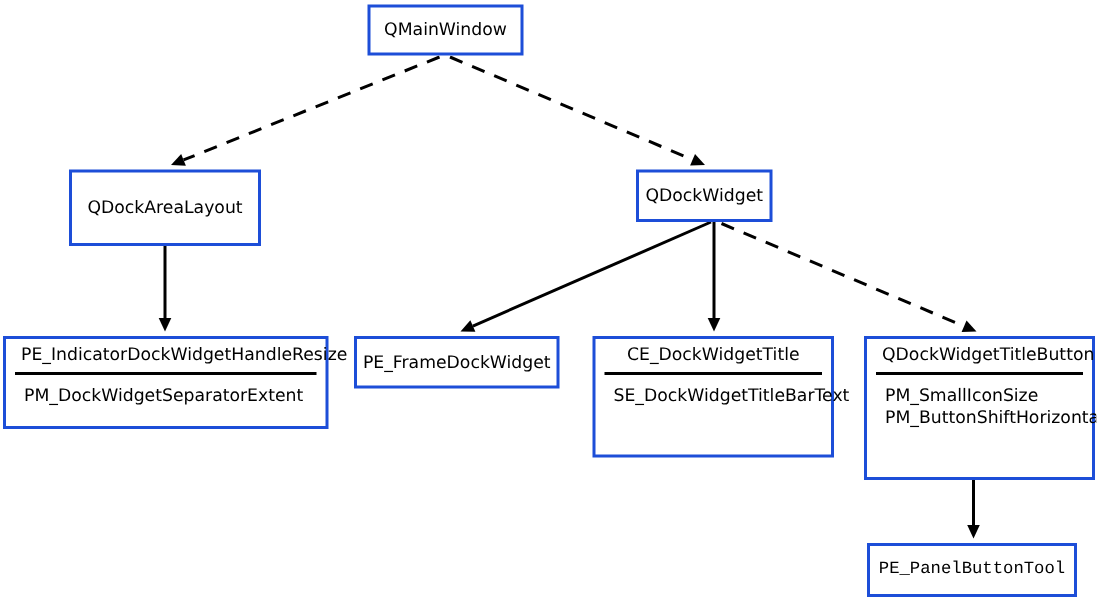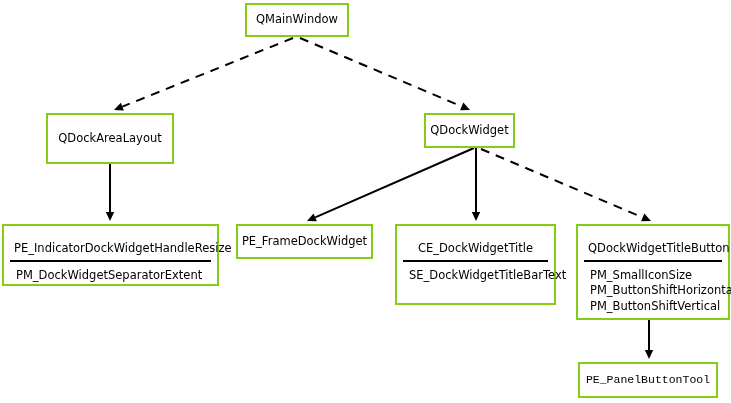--- a/index.html
+++ b/index.html
@@ -20,31 +20,31 @@
   #edge-layer {
     position: absolute;
     left: 0;
     top: 0;
     width: 731px;
     height: 403px;
   }
   .node {
     position: absolute;
     box-sizing: border-box;
-    border: 2px solid #84cc16;
+    border: 2px solid #1d4ed8;
     background: #ffffff;
     z-index: 2;
   }
   .node-title {
     text-align: center;
     color: #000000;
     font-size: 11.5px;
     line-height: 1.15;
     white-space: nowrap;
-    padding: 16px 10px 5px 10px;
+    padding: 4px 10px 5px 10px;
   }
   .node-divider {
     height: 0;
     border-top: 2px solid #000000;
     margin: 0 6px;
   }
   .node-members {
     padding: 6px 10px 6px 12px;
   }
   .member {
@@ -124,21 +124,20 @@
         <div class="node-members">
           <div class="member">SE_DockWidgetTitleBarText</div>
         </div>
       </div>
       <div class="node" style="left: 576px; top: 224px; width: 154px; height: 96px;">
         <div class="node-title">QDockWidgetTitleButton</div>
         <div class="node-divider"></div>
         <div class="node-members">
           <div class="member">PM_SmallIconSize</div>
           <div class="member">PM_ButtonShiftHorizontal</div>
-          <div class="member">PM_ButtonShiftVertical</div>
         </div>
       </div>
       <div class="node single" style="left: 578px; top: 362px; width: 140px; height: 36px; font-family: Liberation Mono, monospace;">
         <div class="node-title">PE_PanelButtonTool</div>
       </div>
     </div>
 
 </div>
 
 </body></html>

